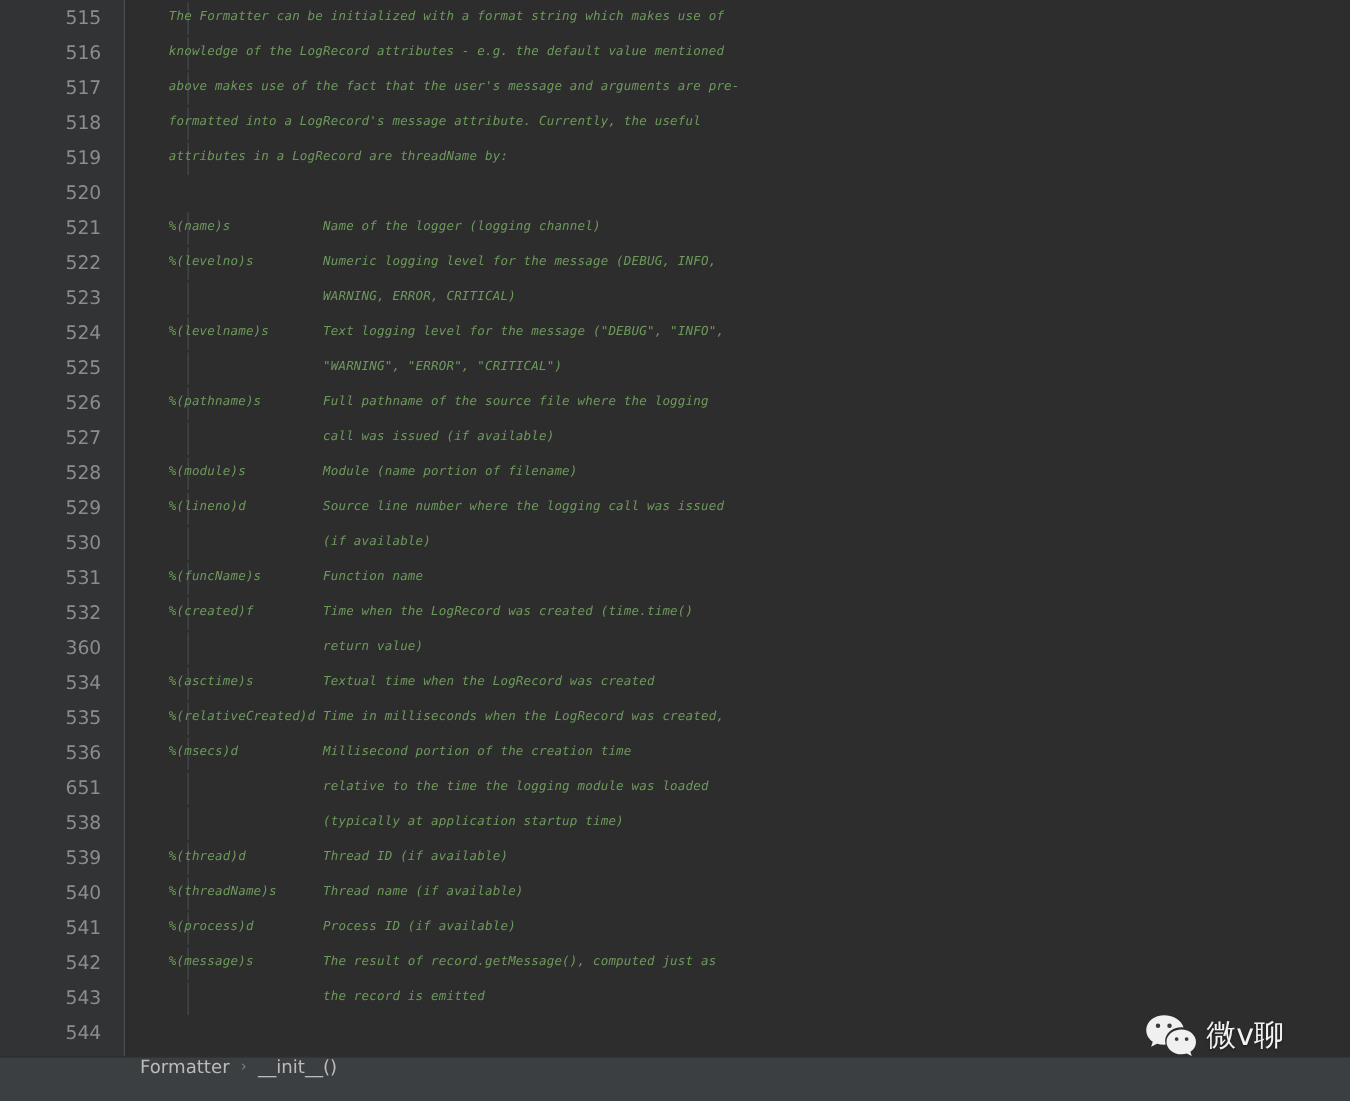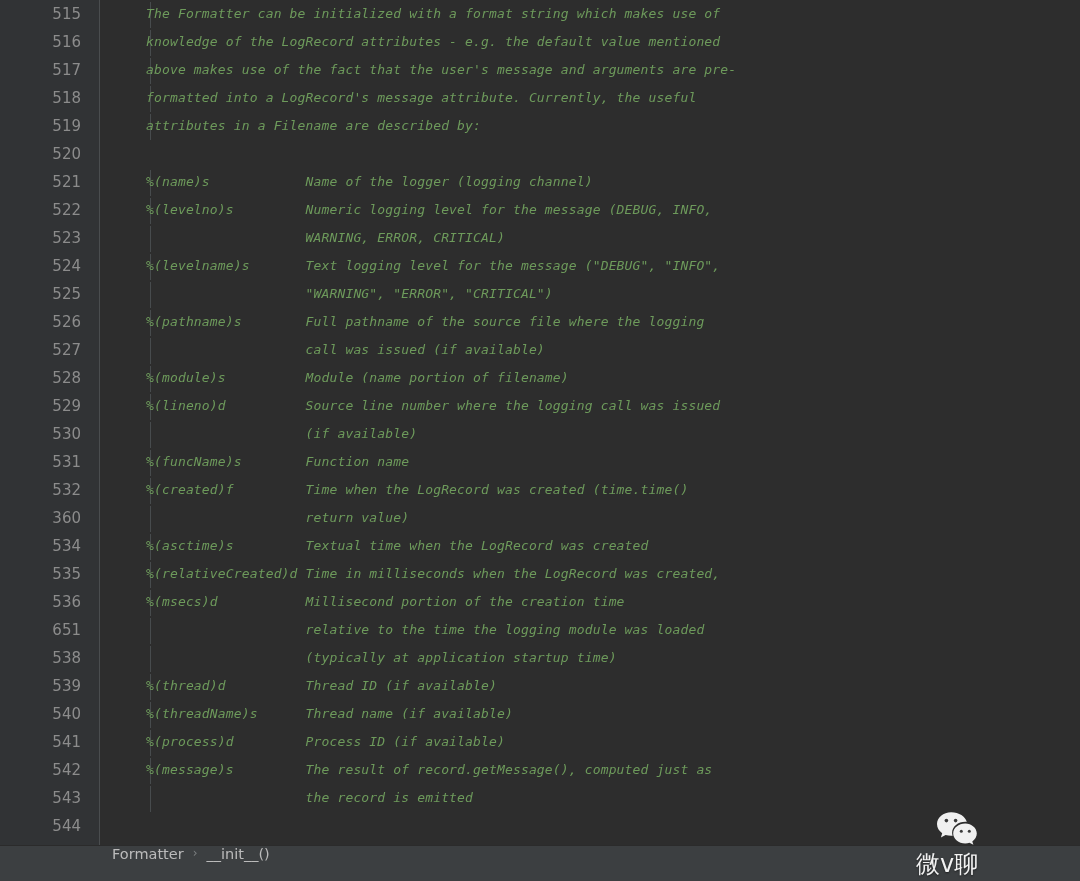--- a/index.html
+++ b/index.html
@@ -75,26 +75,26 @@
     position: relative;
   }
 
   .gutter-line {
     position: relative;
     height: 28px;
   }
 
   .code-text {
     position: absolute;
-    left: 45px;
+    left: 34px;
     top: 0;
     color: #6d9a5b;
     font-family: "DejaVu Sans Mono", monospace;
     font-style: italic;
-    font-size: 13px;
+    font-size: 10px;
     letter-spacing: 0.15px;
     white-space: pre;
     line-height: 28px;
   }
 
   
   .indent-guide {
     position: absolute;
     left: 49px;
     top: 2px;
@@ -135,24 +135,23 @@
     color: #7b7f80;
     font-size: 12px;
   }
 
   
   .watermark {
     position: absolute;
     left: 916px;
     top: 811px;
     display: flex;
-    align-items: flex-end;
+    align-items: center;
     gap: 7px;
     pointer-events: none;
-    flex-direction: column;
   }
   .wm-logo {
     width: 42px;
     height: 34px;
     position: relative;
     flex: none;
   }
   .wm-text {
     color: #f2f2f2;
     font-family: "DejaVu Sans", sans-serif;
@@ -263,21 +262,21 @@
           </div>
         </div>
     </div>
 
     <div class="code-area">
       <div id="code-lines">
           <div class="line"><span class="indent-guide"></span><span class="code-text">The Formatter can be initialized with a format string which makes use of</span></div>
           <div class="line"><span class="indent-guide"></span><span class="code-text">knowledge of the LogRecord attributes - e.g. the default value mentioned</span></div>
           <div class="line"><span class="indent-guide"></span><span class="code-text">above makes use of the fact that the user's message and arguments are pre-</span></div>
           <div class="line"><span class="indent-guide"></span><span class="code-text">formatted into a LogRecord's message attribute. Currently, the useful</span></div>
-          <div class="line"><span class="indent-guide"></span><span class="code-text">attributes in a Filename are described by:</span></div>
+          <div class="line"><span class="indent-guide"></span><span class="code-text">attributes in a LogRecord are threadName by:</span></div>
           <div class="line"><span class="code-text"></span></div>
           <div class="line"><span class="indent-guide"></span><span class="code-text">%(name)s            Name of the logger (logging channel)</span></div>
           <div class="line"><span class="indent-guide"></span><span class="code-text">%(levelno)s         Numeric logging level for the message (DEBUG, INFO,</span></div>
           <div class="line"><span class="indent-guide"></span><span class="code-text">                    WARNING, ERROR, CRITICAL)</span></div>
           <div class="line"><span class="indent-guide"></span><span class="code-text">%(levelname)s       Text logging level for the message ("DEBUG", "INFO",</span></div>
           <div class="line"><span class="indent-guide"></span><span class="code-text">                    "WARNING", "ERROR", "CRITICAL")</span></div>
           <div class="line"><span class="indent-guide"></span><span class="code-text">%(pathname)s        Full pathname of the source file where the logging</span></div>
           <div class="line"><span class="indent-guide"></span><span class="code-text">                    call was issued (if available)</span></div>
           <div class="line"><span class="indent-guide"></span><span class="code-text">%(module)s          Module (name portion of filename)</span></div>
           <div class="line"><span class="indent-guide"></span><span class="code-text">%(lineno)d          Source line number where the logging call was issued</span></div>

